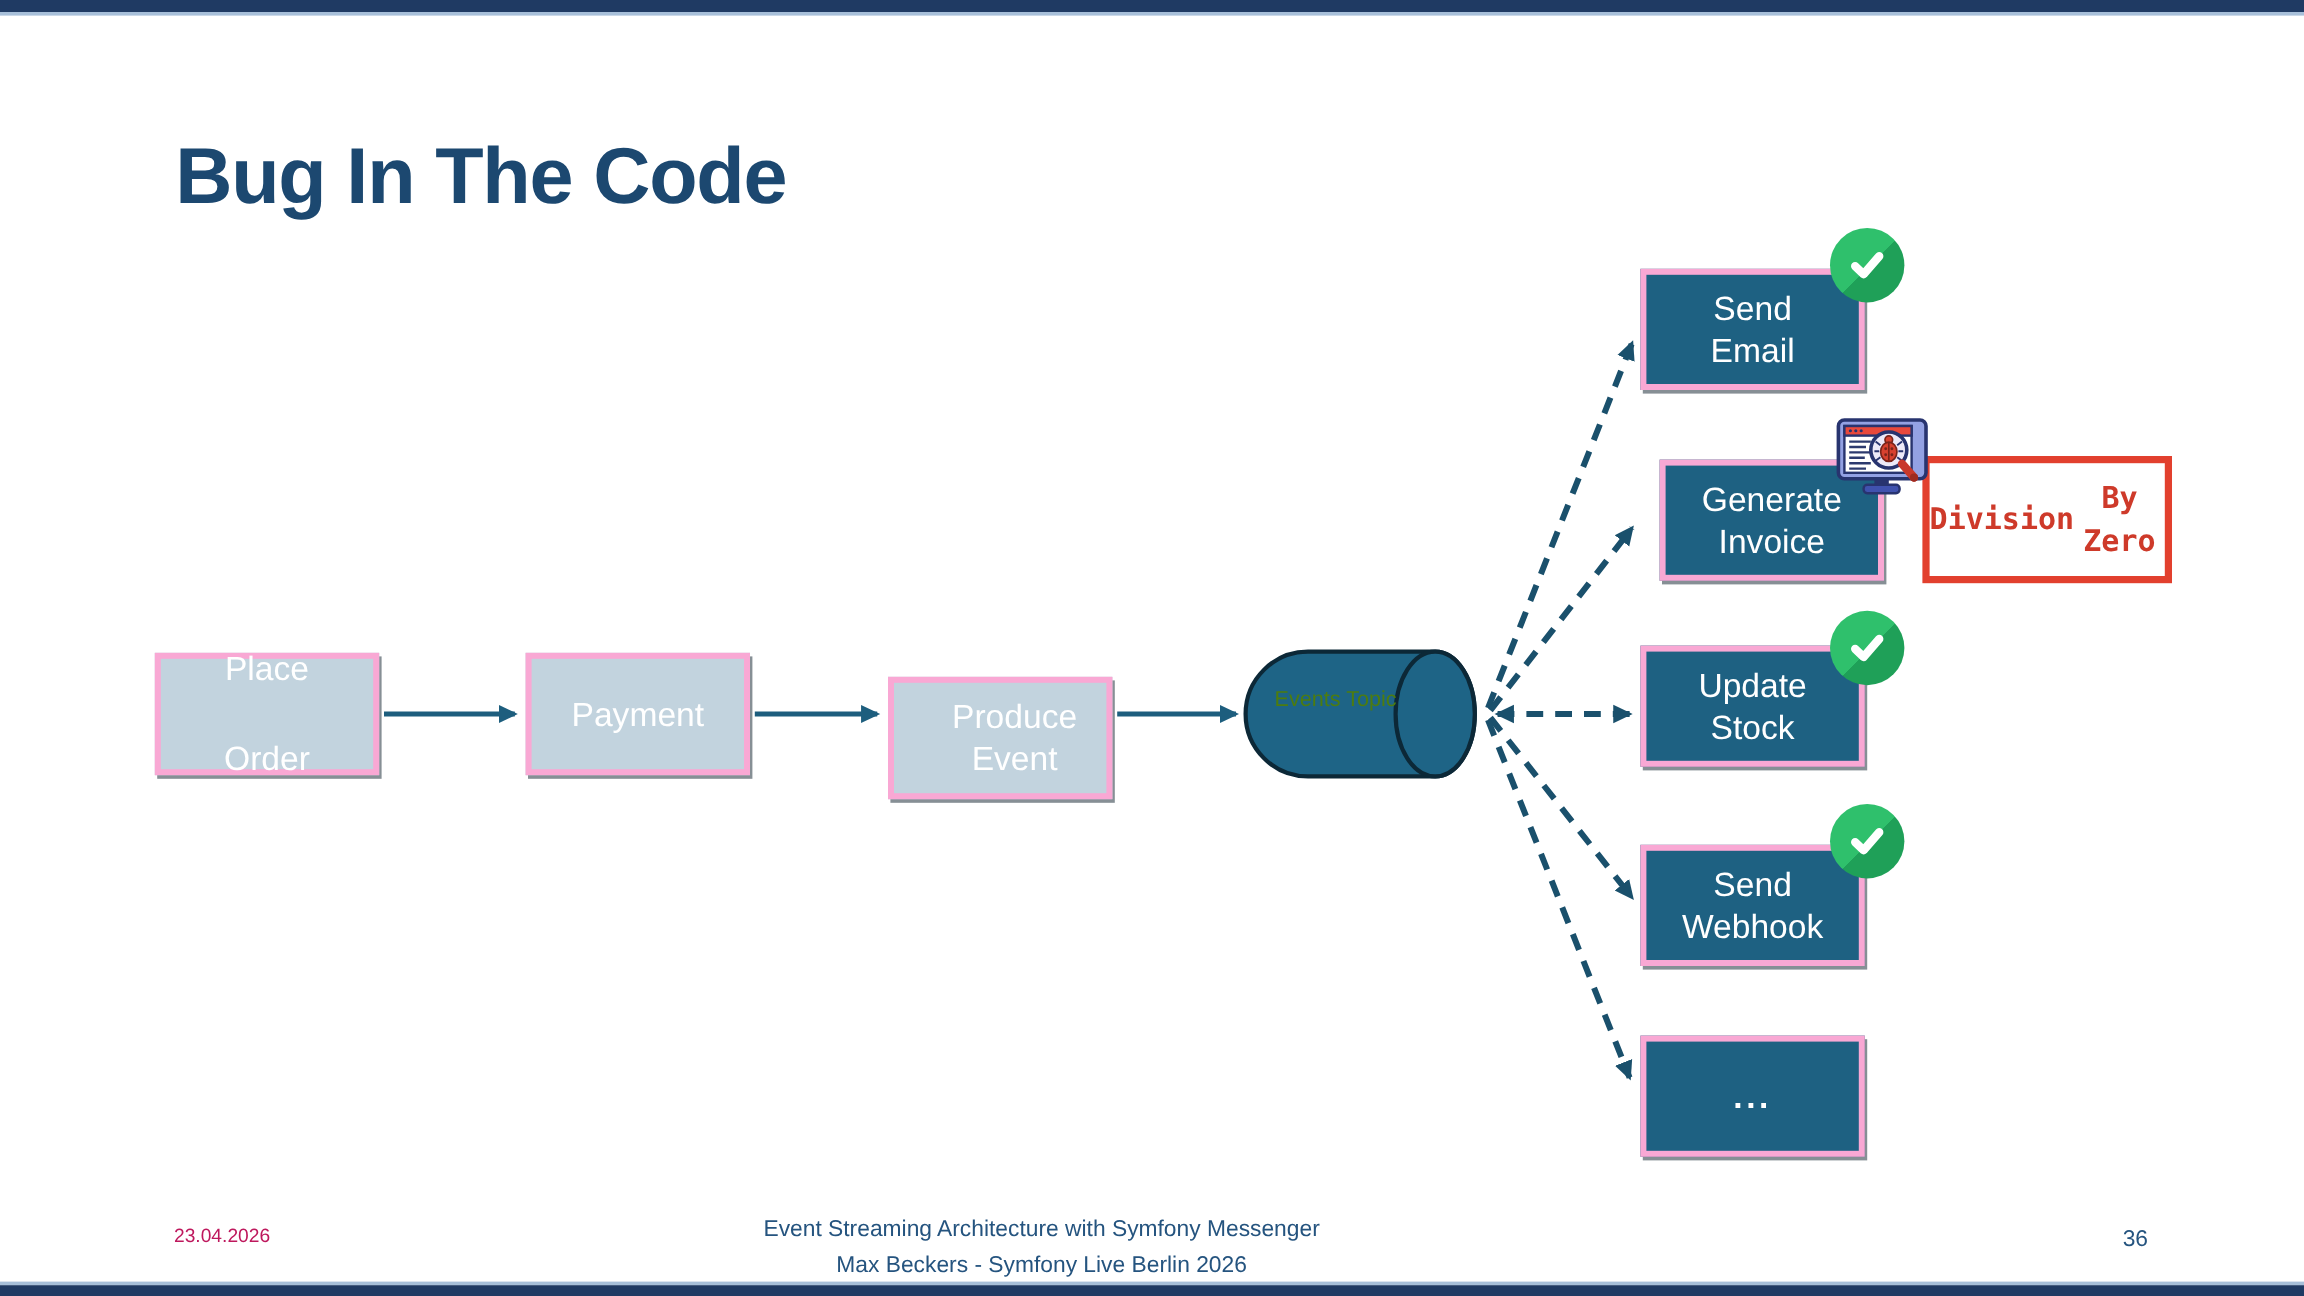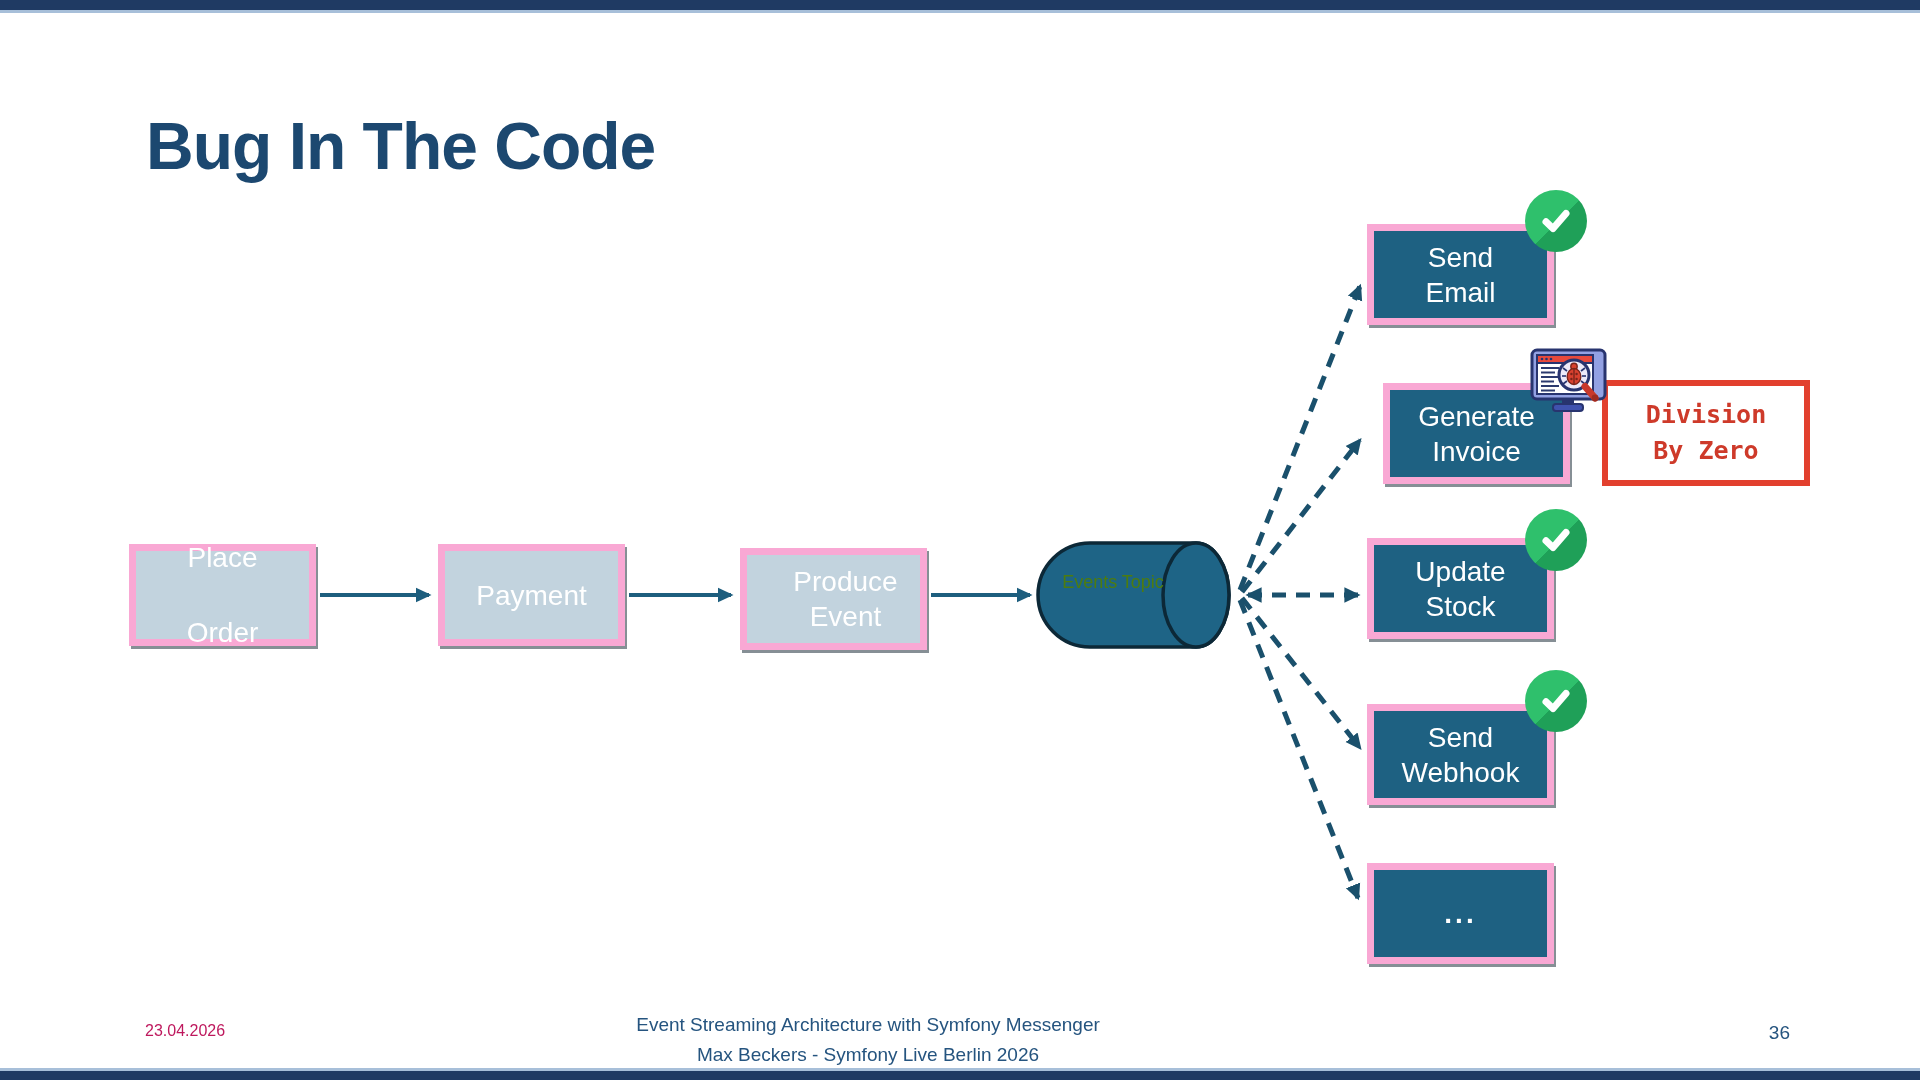--- a/index.html
+++ b/index.html
@@ -16,21 +16,21 @@
   .title{
     position:absolute;left:146px;top:108px;margin:0;
     font-size:66px;line-height:76px;font-weight:700;color:#1C4870;letter-spacing:-1px;
   }
 
   .arrow-layer{position:absolute;left:0;top:0;width:1920px;height:1080px;z-index:0;pointer-events:none;}
 
   .flow-box{
     position:absolute;display:flex;flex-direction:column;align-items:center;justify-content:center;
     box-sizing:border-box;z-index:2;text-align:center;
-    border:7px solid #f9a8d4;box-shadow:2px 3px 0 rgba(13,31,44,0.5);
+    border:5px solid #f9a8d4;box-shadow:2px 3px 0 rgba(13,31,44,0.5);
   }
   .flow-box span{display:block;font-size:28px;line-height:35px;color:#FFFFFF;}
   .flow-box span:empty{display:none;}
   .box-light{background:#C2D3DE;width:187px;height:102px;}
   .box-dark{background:#1E6182;width:187px;height:101px;left:1367px;}
   .box-more span{font-weight:700;letter-spacing:3px;}
 
   .topic-label{
     position:absolute;left:1048px;top:571px;width:130px;z-index:2;text-align:center;
     color:#4d7c0f;font-size:18px;line-height:23px;
@@ -41,21 +41,21 @@
     background:linear-gradient(135deg,#2FC06C 52%,#1FA058 52%);
     display:flex;align-items:center;justify-content:center;
   }
   .badge svg{width:40px;height:40px;}
 
   .bug-icon{position:absolute;left:1528px;top:348px;z-index:5;}
 
   .error-box{
     position:absolute;left:1602px;top:380px;width:208px;height:106px;box-sizing:border-box;
     border:6px solid #E2402E;background:#ffffff;z-index:2;
-    display:flex;flex-direction:column;align-items:center;justify-content:center;text-align:center;
+    display:flex;align-items:center;justify-content:center;text-align:center;
   }
   .error-box span{display:block;font-family:"DejaVu Sans Mono",monospace;font-weight:700;
     font-size:25px;line-height:36px;color:#CE3A2A;}
 
   .footer-date{position:absolute;left:145px;top:1022px;font-size:16px;color:#be185d;}
   .footer-center{position:absolute;left:0;top:1010px;width:1736px;text-align:center;
     font-size:19px;line-height:30px;color:#25547F;}
   .footer-page{position:absolute;right:130px;top:1022px;font-size:19px;color:#25547F;}
 </style>
 </head>
@@ -99,21 +99,21 @@
   </svg>
 
   <div class="flow-box box-light" style="left:129px;top:544px;gap:40px;">
     <span>Place</span>
     <span>Order</span>
   </div>
   <div class="flow-box box-light" style="left:438px;top:544px;text-align:right;">
     <span>Payment</span>
 
   </div>
-  <div class="flow-box box-light" style="left:740px;top:548px;padding-left:24px;">
+  <div class="flow-box box-light" style="left:740px;top:564px;padding-left:24px;">
     <span>Produce</span>
     <span>Event</span>
   </div>
 
   <div class="topic-label">
     <span>Events</span>
     <span>Topic</span>
   </div>
 
   <div class="flow-box box-dark" style="top:224px;">

